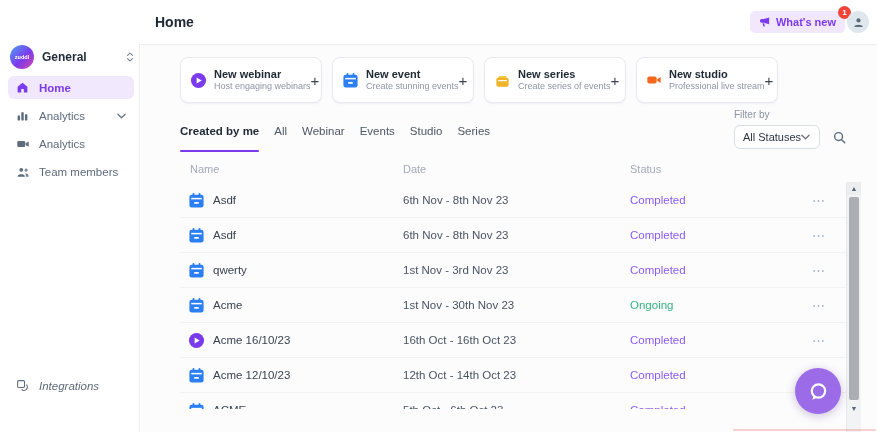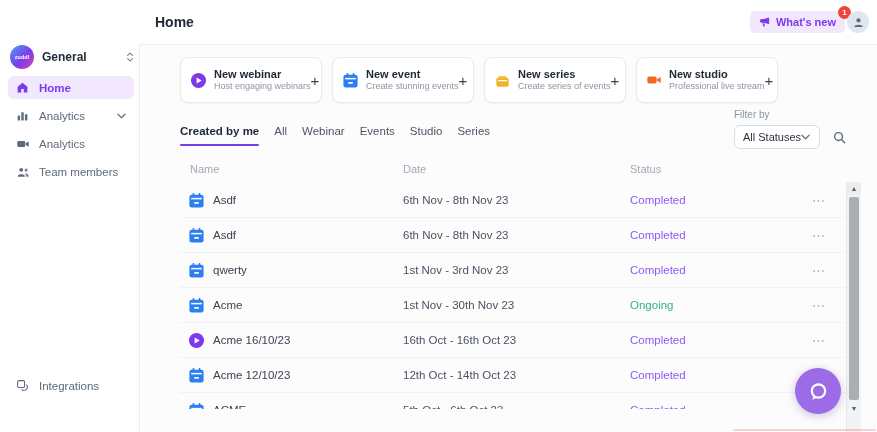--- a/index.html
+++ b/index.html
@@ -25,40 +25,40 @@
   
   .sidebar{position:absolute;left:0;top:0;width:140px;height:432px;background:#fff;}
   .sidebar::after{content:'';position:absolute;right:0;top:44px;bottom:0;width:1px;background:#ECEEF2;}
   .workspace{position:absolute;left:10px;top:43px;width:124px;height:27px;display:flex;align-items:center;cursor:pointer;}
   .ws-avatar{width:24px;height:24px;border-radius:50%;flex:none;
              background:linear-gradient(135deg,#4BA3F5 0%,#7C3AED 55%,#D948A8 100%);
              color:#fff;font-size:5.5px;font-weight:700;display:flex;align-items:center;justify-content:center;}
   .ws-name{margin-left:8px;font-size:12px;font-weight:700;color:#232D3A;}
   .ws-sort{margin-left:auto;display:flex;}
   .nav{position:absolute;left:8px;top:76px;width:126px;}
-  .nav-bottom{position:absolute;left:8px;top:374px;width:126px;}
+  .nav-bottom{position:absolute;left:8px;top:374px;width:126px;font-style:italic;}
   .nav-item{height:23px;display:flex;align-items:center;padding:0 8px;border-radius:6px;
             color:#5E6B7C;font-size:11.5px;margin-bottom:5px;cursor:pointer;white-space:nowrap;}
   .nav-item.active{background:var(--accent-light);color:var(--accent);font-weight:700;}
   .nav-item.annotated{outline:2px solid var(--annotation-red);outline-offset:3px;}
   .nav-ic{width:15px;flex:none;display:flex;margin-right:8px;}
   .nav-chev{margin-left:auto;display:flex;}
 
   
   .main{position:absolute;left:141px;top:45px;right:0;bottom:0;background:#FCFCFD;}
   .cards{position:absolute;left:39px;top:12px;display:flex;gap:10px;}
   .card{width:142px;height:46px;background:#fff;border:1px solid #E7EAEF;border-radius:8px;
         display:flex;align-items:center;padding:0 9px;box-shadow:0 1px 2px rgba(16,24,40,.05);cursor:pointer;}
   .card-ic{flex:none;display:flex;margin-right:7px;}
   .card-title{font-size:11px;font-weight:700;color:#212B36;line-height:1.3;white-space:nowrap;}
   .card-sub{font-size:9px;color:#8D96A5;line-height:1.3;white-space:nowrap;}
   .card-plus{margin-left:auto;font-size:15px;color:#39414E;cursor:pointer;line-height:1;}
 
   .tabs{position:absolute;left:39px;top:80px;display:flex;gap:15px;align-items:flex-start;}
-  .tab{font-size:11.5px;color:#4C5664;padding-bottom:9px;position:relative;cursor:pointer;white-space:nowrap;}
+  .tab{font-size:11.5px;color:#4C5664;padding-bottom:15px;position:relative;cursor:pointer;white-space:nowrap;}
   .tab.active{color:#1E2835;font-weight:700;}
   .tab.active::after{content:'';position:absolute;left:0;right:0;bottom:0;height:2px;
                      background:var(--accent);border-radius:2px;}
 
   .filter-label{position:absolute;left:593px;top:64px;font-size:10px;color:#8A94A2;}
   .status-select{position:absolute;left:593px;top:80px;width:86px;height:24px;border:1px solid #D8DEE6;
                  border-radius:6px;background:#fff;display:flex;align-items:center;justify-content:flex-start;
                  padding:0 8px;font-size:11px;color:#2A3442;cursor:pointer;}
   .search-btn{position:absolute;left:691px;top:85px;cursor:pointer;display:flex;}
 

